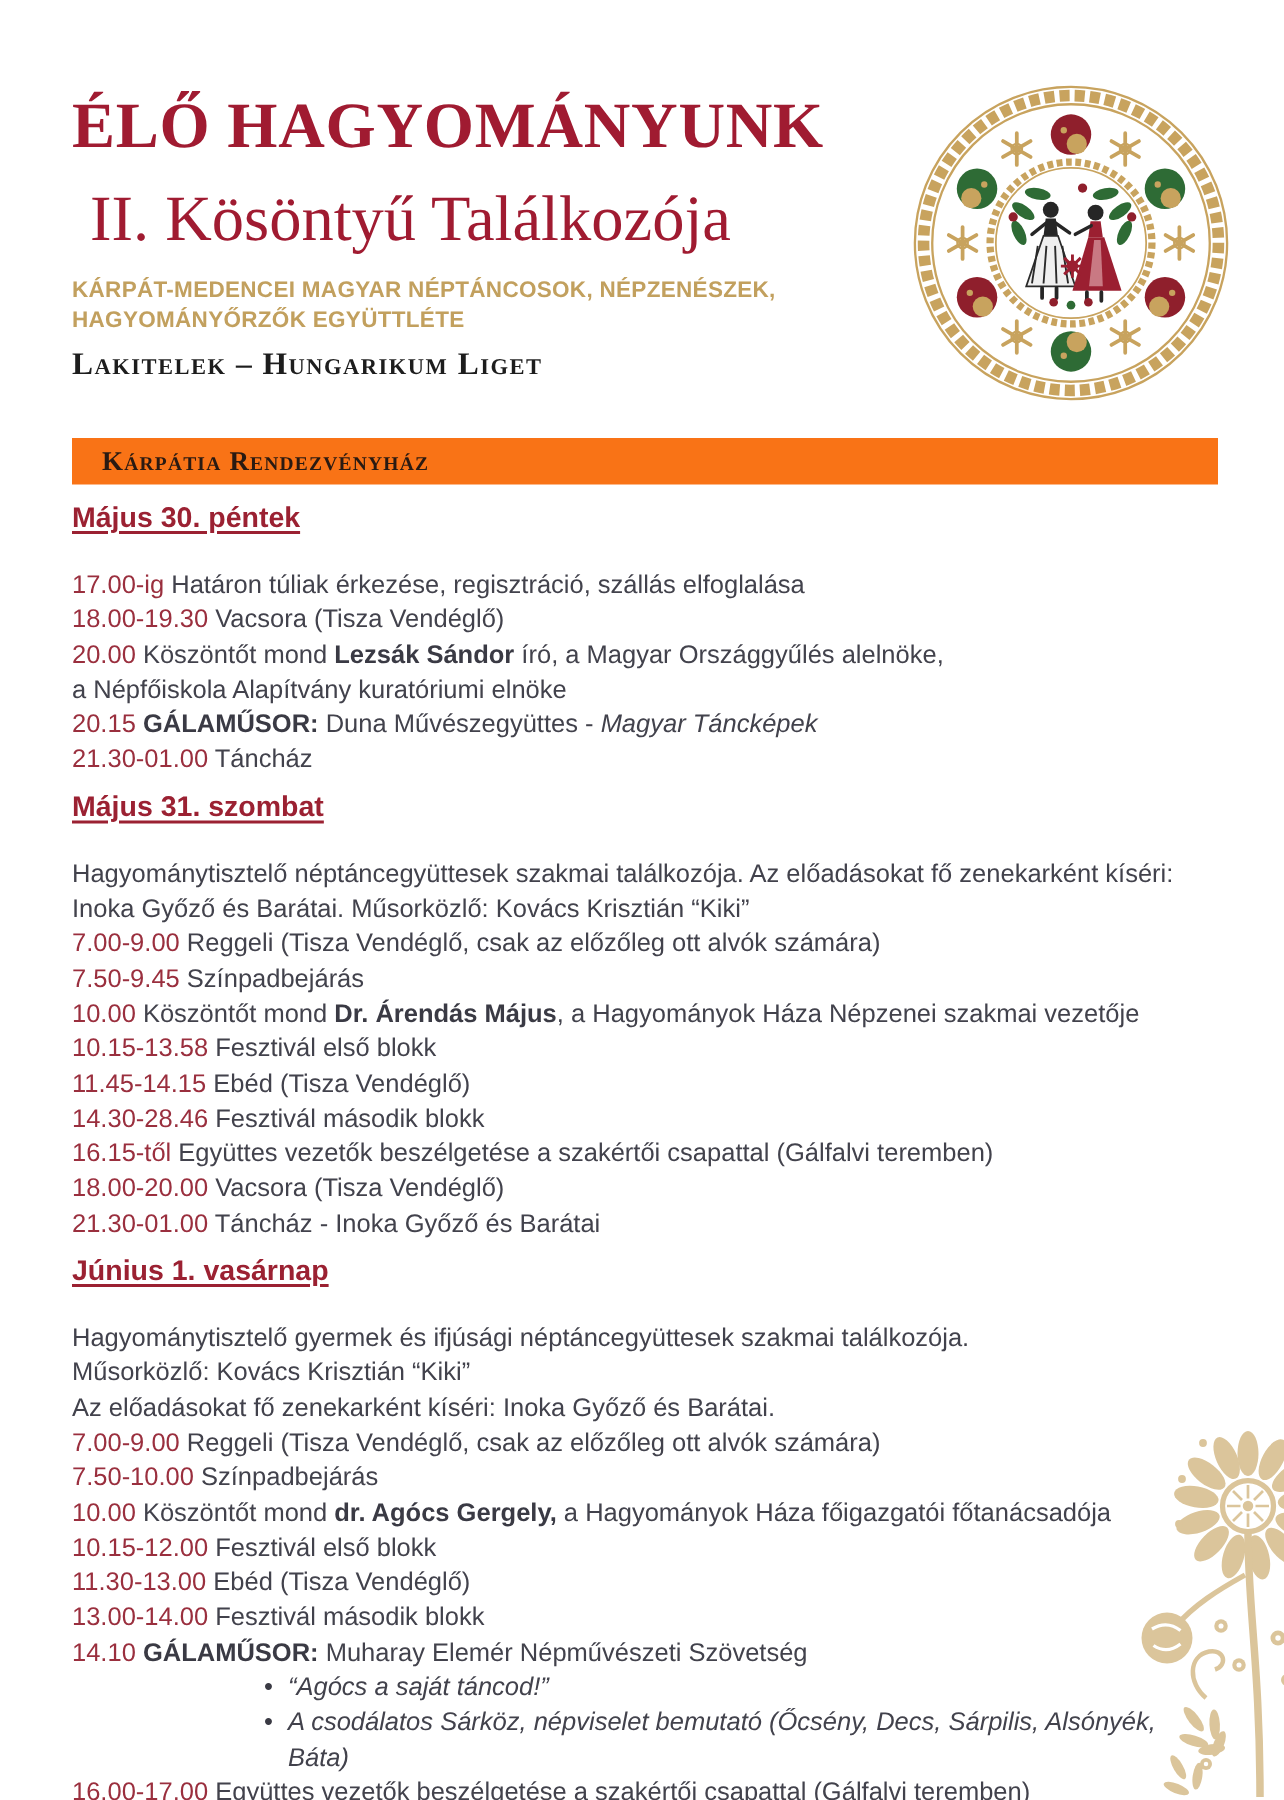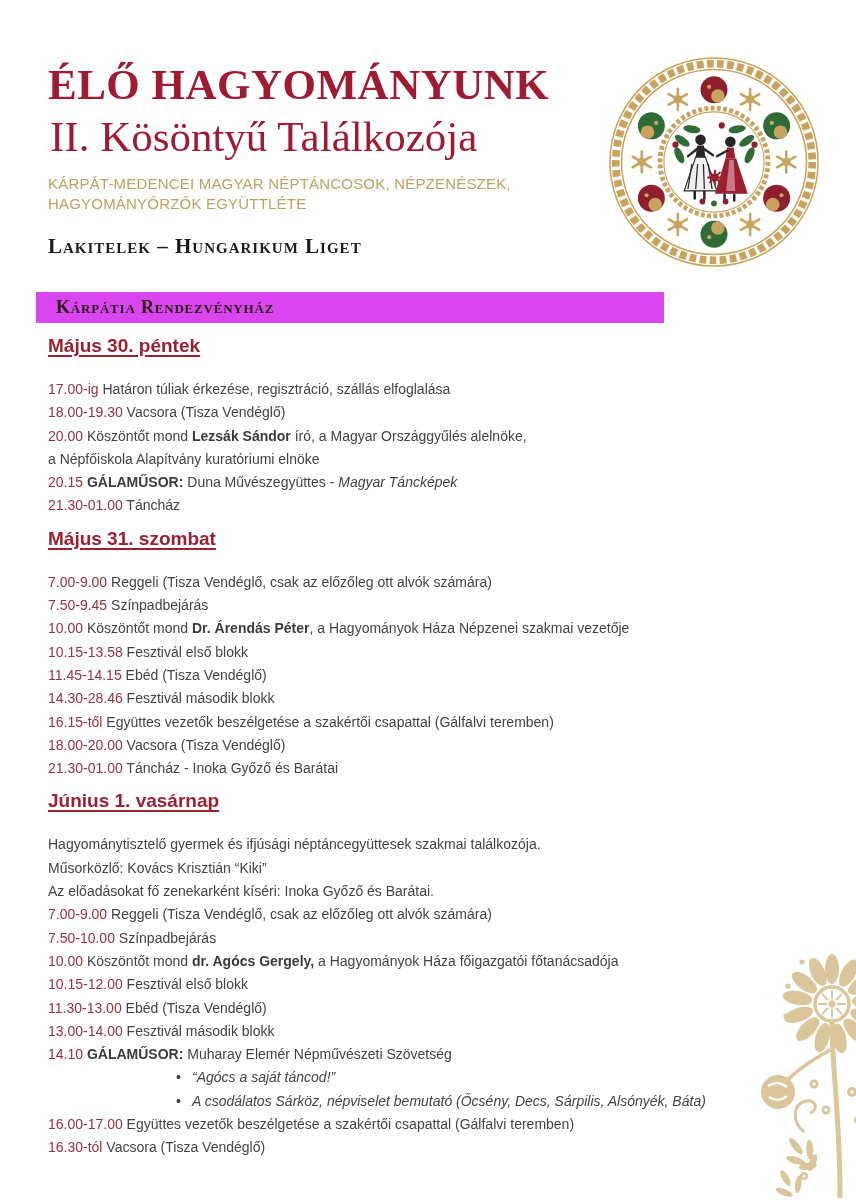--- a/index.html
+++ b/index.html
@@ -4,40 +4,40 @@
 <style>
   html,body{margin:0;padding:0;background:#ffffff;}
   #page{position:relative;width:856px;height:1200px;background:#fff;overflow:hidden;
         font-family:"Liberation Sans","DejaVu Sans",sans-serif;}
 
   
   .header{position:absolute;left:48px;top:60px;width:575px;}
   .title1{font-family:"Liberation Serif","DejaVu Serif",serif;font-weight:700;
           font-size:43px;line-height:1.18;color:#a01b31;letter-spacing:.5px;margin:0;}
   .title2{font-family:"Liberation Serif","DejaVu Serif",serif;font-weight:400;
-          font-size:43px;line-height:1.12;color:#a01b31;margin:2px;}
-  .subtitle{margin-top:13px;font-size:15px;font-weight:400;color:#c2a05e;
+          font-size:43px;line-height:1.12;color:#a01b31;margin:12px;}
+  .subtitle{margin-top:13px;font-size:15px;font-weight:700;color:#c2a05e;
             letter-spacing:.2px;line-height:1.35;width:545px;}
   .venue,.dates{font-family:"Liberation Serif","DejaVu Serif",serif;font-weight:700;
             font-variant:small-caps;font-size:21px;color:#1d1d1d;letter-spacing:1px;line-height:1.22;}
-  .venue{margin-top:20px;}
-
-  
-  .banner{position:absolute;left:36px;top:292px;width:628px;height:31px;background:#d946ef;}
+  .venue{margin-top:6px;}
+
+  
+  .banner{position:absolute;left:48px;top:292px;width:764px;height:31px;background:#f97316;}
   .banner span{display:inline-block;padding-left:20px;line-height:31px;
             font-family:"Liberation Serif","DejaVu Serif",serif;font-weight:700;
             font-variant:small-caps;font-size:18px;letter-spacing:.8px;color:#2a1a12;}
 
   
   .schedule{position:absolute;left:48px;top:325px;width:768px;}
   .section{margin:0;}
   .section-title{display:table;font-size:19px;font-weight:700;color:#9b2132;
             text-decoration:underline;text-decoration-thickness:2px;text-underline-offset:3px;
             margin:10px 0 21px;}
-  .line{font-size:14px;line-height:23.3px;color:#42424c;}
+  .line{font-size:17px;line-height:23.3px;color:#42424c;}
   .intro{color:#42424c;}
   .seg-time{color:#9a2f3e;}
   .seg-plain{color:#42424c;}
   .seg-bold{font-weight:700;color:#3a3a44;}
   .seg-italic{font-style:italic;}
   .line.bullet{display:flex;margin-left:128px;}
   .line.bullet .dot{width:16px;flex:0 0 16px;color:#3a3a44;}
   .line.bullet .btxt{font-style:italic;max-width:608px;}
 
   
@@ -174,23 +174,24 @@
         <div class="section-title">Május 30. péntek</div>
         <div class="line"><span class="seg-time">17.00-ig</span><span class="seg-plain"> Határon túliak érkezése, regisztráció, szállás elfoglalása</span></div>
         <div class="line"><span class="seg-time">18.00-19.30</span><span class="seg-plain"> Vacsora (Tisza Vendéglő)</span></div>
         <div class="line"><span class="seg-time">20.00</span><span class="seg-plain"> Köszöntőt mond </span><span class="seg-bold">Lezsák Sándor</span><span class="seg-plain"> író, a Magyar Országgyűlés alelnöke,</span></div>
         <div class="line"><span class="seg-plain">a Népfőiskola Alapítvány kuratóriumi elnöke</span></div>
         <div class="line"><span class="seg-time">20.15</span><span class="seg-plain"> </span><span class="seg-bold">GÁLAMŰSOR:</span><span class="seg-plain"> Duna Művészegyüttes - </span><span class="seg-italic">Magyar Táncképek</span></div>
         <div class="line"><span class="seg-time">21.30-01.00</span><span class="seg-plain"> Táncház</span></div>
       </section>
       <section class="section">
         <div class="section-title">Május 31. szombat</div>
+        <div class="line intro">Hagyománytisztelő néptáncegyüttesek szakmai találkozója. Az előadásokat fő zenekarként kíséri: Inoka Győző és Barátai. Műsorközlő: Kovács Krisztián “Kiki”</div>
         <div class="line"><span class="seg-time">7.00-9.00</span><span class="seg-plain"> Reggeli (Tisza Vendéglő, csak az előzőleg ott alvók számára)</span></div>
         <div class="line"><span class="seg-time">7.50-9.45</span><span class="seg-plain"> Színpadbejárás</span></div>
-        <div class="line"><span class="seg-time">10.00</span><span class="seg-plain"> Köszöntőt mond </span><span class="seg-bold">Dr. Árendás Péter</span><span class="seg-plain">, a Hagyományok Háza Népzenei szakmai vezetője</span></div>
+        <div class="line"><span class="seg-time">10.00</span><span class="seg-plain"> Köszöntőt mond </span><span class="seg-bold">Dr. Árendás Május</span><span class="seg-plain">, a Hagyományok Háza Népzenei szakmai vezetője</span></div>
         <div class="line"><span class="seg-time">10.15-13.58</span><span class="seg-plain"> Fesztivál első blokk</span></div>
         <div class="line"><span class="seg-time">11.45-14.15</span><span class="seg-plain"> Ebéd (Tisza Vendéglő)</span></div>
         <div class="line"><span class="seg-time">14.30-28.46</span><span class="seg-plain"> Fesztivál második blokk</span></div>
         <div class="line"><span class="seg-time">16.15-től</span><span class="seg-plain"> Együttes vezetők beszélgetése a szakértői csapattal (Gálfalvi teremben)</span></div>
         <div class="line"><span class="seg-time">18.00-20.00</span><span class="seg-plain"> Vacsora (Tisza Vendéglő)</span></div>
         <div class="line"><span class="seg-time">21.30-01.00</span><span class="seg-plain"> Táncház - Inoka Győző és Barátai</span></div>
       </section>
       <section class="section">
         <div class="section-title">Június 1. vasárnap</div>
         <div class="line intro">Hagyománytisztelő gyermek és ifjúsági néptáncegyüttesek szakmai találkozója.</div>

